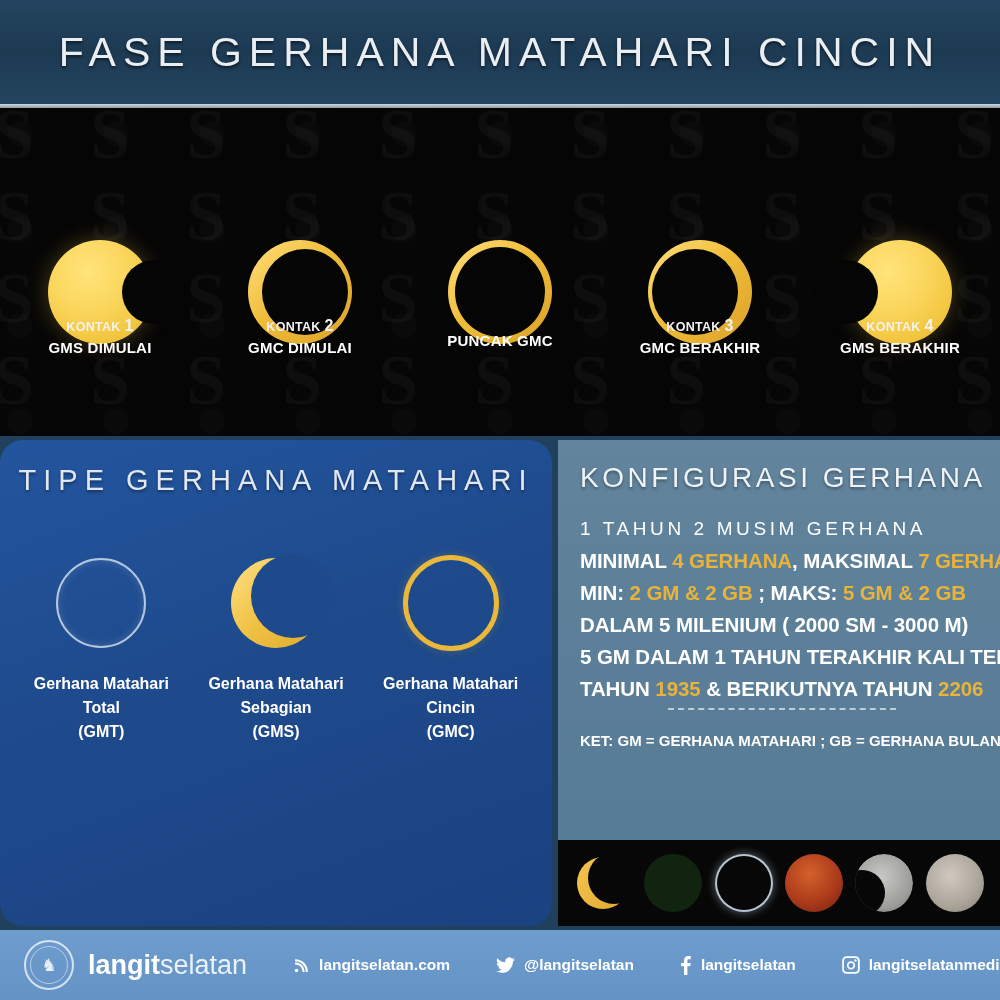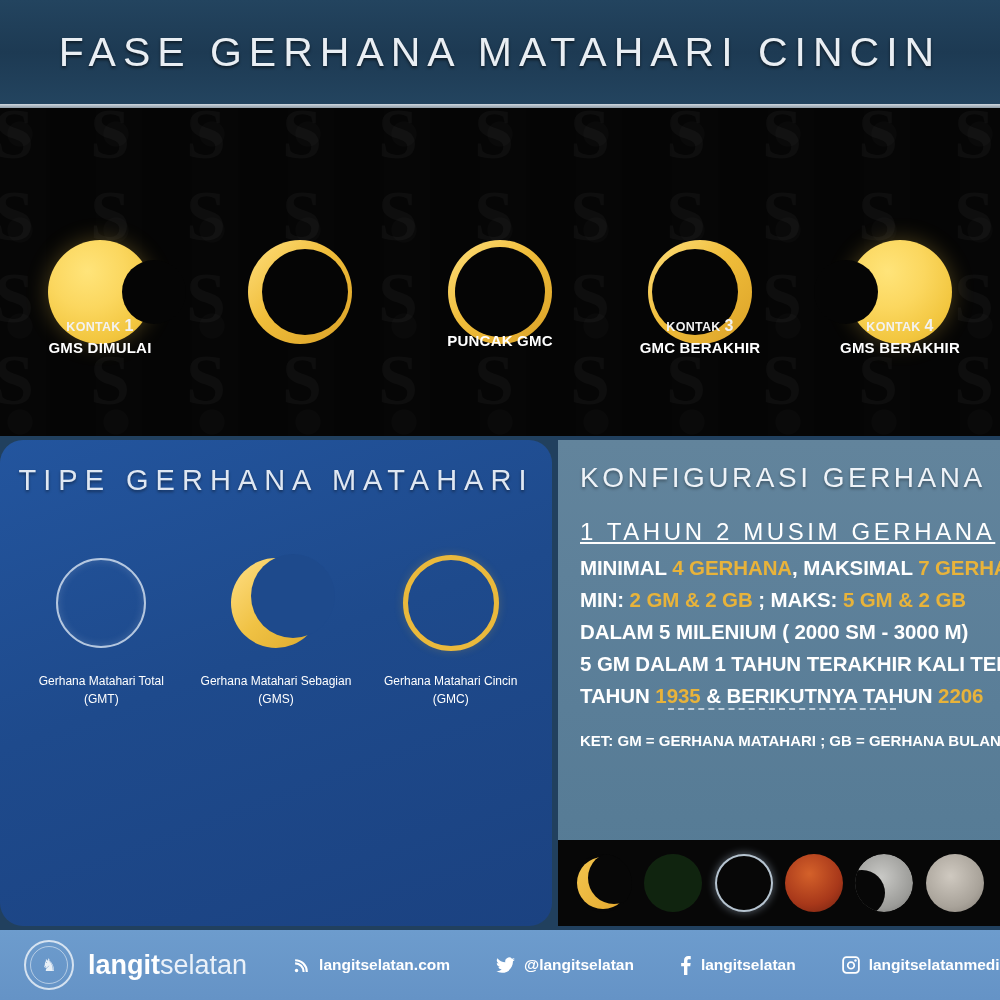--- a/index.html
+++ b/index.html
@@ -50,39 +50,39 @@
   .ring.right .inner{left:4px;right:14px;top:9px;bottom:9px;}
 
   
   .lpanel{position:absolute;left:0;top:440px;width:552px;height:486px;
     background:linear-gradient(160deg,#23559e 0%,#1e4a8c 45%,#1b4281 100%);border-radius:23px;}
   .lpanel-title{position:absolute;left:0;top:24px;width:552px;text-align:center;
     color:#dfe7f2;font-size:29px;letter-spacing:7px;font-weight:300;text-shadow:0 2px 3px rgba(0,0,0,.4);}
   .types{position:absolute;left:14px;top:108px;width:524px;display:flex;}
   .type{flex:1;text-align:center;}
   .type .tart{height:110px;display:flex;align-items:center;justify-content:center;}
-  .tlabel{color:#ffffff;font-size:12px;font-weight:400;line-height:1.5;margin-top:14px;}
+  .tlabel{color:#ffffff;font-size:16px;font-weight:700;line-height:1.5;margin-top:14px;}
   .c-total{width:86px;height:86px;border-radius:50%;border:2px solid rgba(214,226,240,.82);
     box-shadow:0 0 8px rgba(220,232,246,.18) inset;}
   .c-annular{width:86px;height:86px;border-radius:50%;border:5px solid #eab93c;
     background:transparent;box-shadow:0 0 10px rgba(234,185,60,.22);}
   .c-partial{width:90px;height:90px;position:relative;}
   .c-partial .disc{position:absolute;inset:0;border-radius:50%;
     background:linear-gradient(135deg,#ffdf86,#f0c244 50%,#dca92c);}
   .c-partial .cut{position:absolute;width:84px;height:84px;border-radius:50%;background:#1e4a8c;
     left:20px;top:-4px;}
 
   
   .rpanel{position:absolute;left:558px;top:440px;width:474px;height:486px;
     background:linear-gradient(180deg,#62849c 0%,#5a7e98 55%,#547a94 100%);}
   .rpanel-title{position:absolute;left:22px;top:22px;color:#eef3f8;font-size:28px;
     letter-spacing:3.5px;font-weight:300;text-shadow:0 2px 3px rgba(0,0,0,.35);}
   .rlines{position:absolute;left:22px;top:76px;width:404px;}
   .rl{color:#ffffff;font-weight:700;line-height:1.32;white-space:nowrap;}
-  .rl.big{font-size:24px;letter-spacing:3.6px;font-weight:400;margin-bottom:6px;text-decoration:underline;}
+  .rl.big{font-size:19px;letter-spacing:3.6px;font-weight:400;margin-bottom:6px;}
   .rl.n{font-size:20.5px;margin-bottom:5px;letter-spacing:-.1px;}
   .gold{color:#e8b33a;}
   .rdash{position:absolute;left:110px;top:268px;width:228px;height:0;
     border-top:2px dashed rgba(232,240,246,.7);}
   .rket{position:absolute;left:22px;top:292px;color:#ffffff;font-size:15px;font-weight:700;white-space:nowrap;}
 
   .strip{position:absolute;left:558px;top:840px;width:442px;height:86px;background:#070707;
     display:flex;align-items:center;justify-content:space-around;padding:0 10px;box-sizing:border-box;}
   .ph{width:58px;height:58px;border-radius:50%;position:relative;overflow:hidden;flex:none;}
   .ph.p1{background:#070707;}
@@ -199,20 +199,26 @@
         </div>
       </div>
 
       <div class="phase" style="left:200px">
         <div class="art">
           <div class="ring left">
               <div class="outer"></div>
               <div class="inner"></div>
             </div>
         </div>
+        <div class="cap">
+          <div class="cap-top">
+            <span>KONTAK</span> <span class="num">2</span>
+          </div>
+          <div class="cap-bot">GMC DIMULAI</div>
+        </div>
       </div>
 
       <div class="phase" style="left:400px">
         <div class="art">
           <div class="ring even">
               <div class="outer"></div>
               <div class="inner"></div>
             </div>
         </div>
         <div class="cap" style="top:222px">

